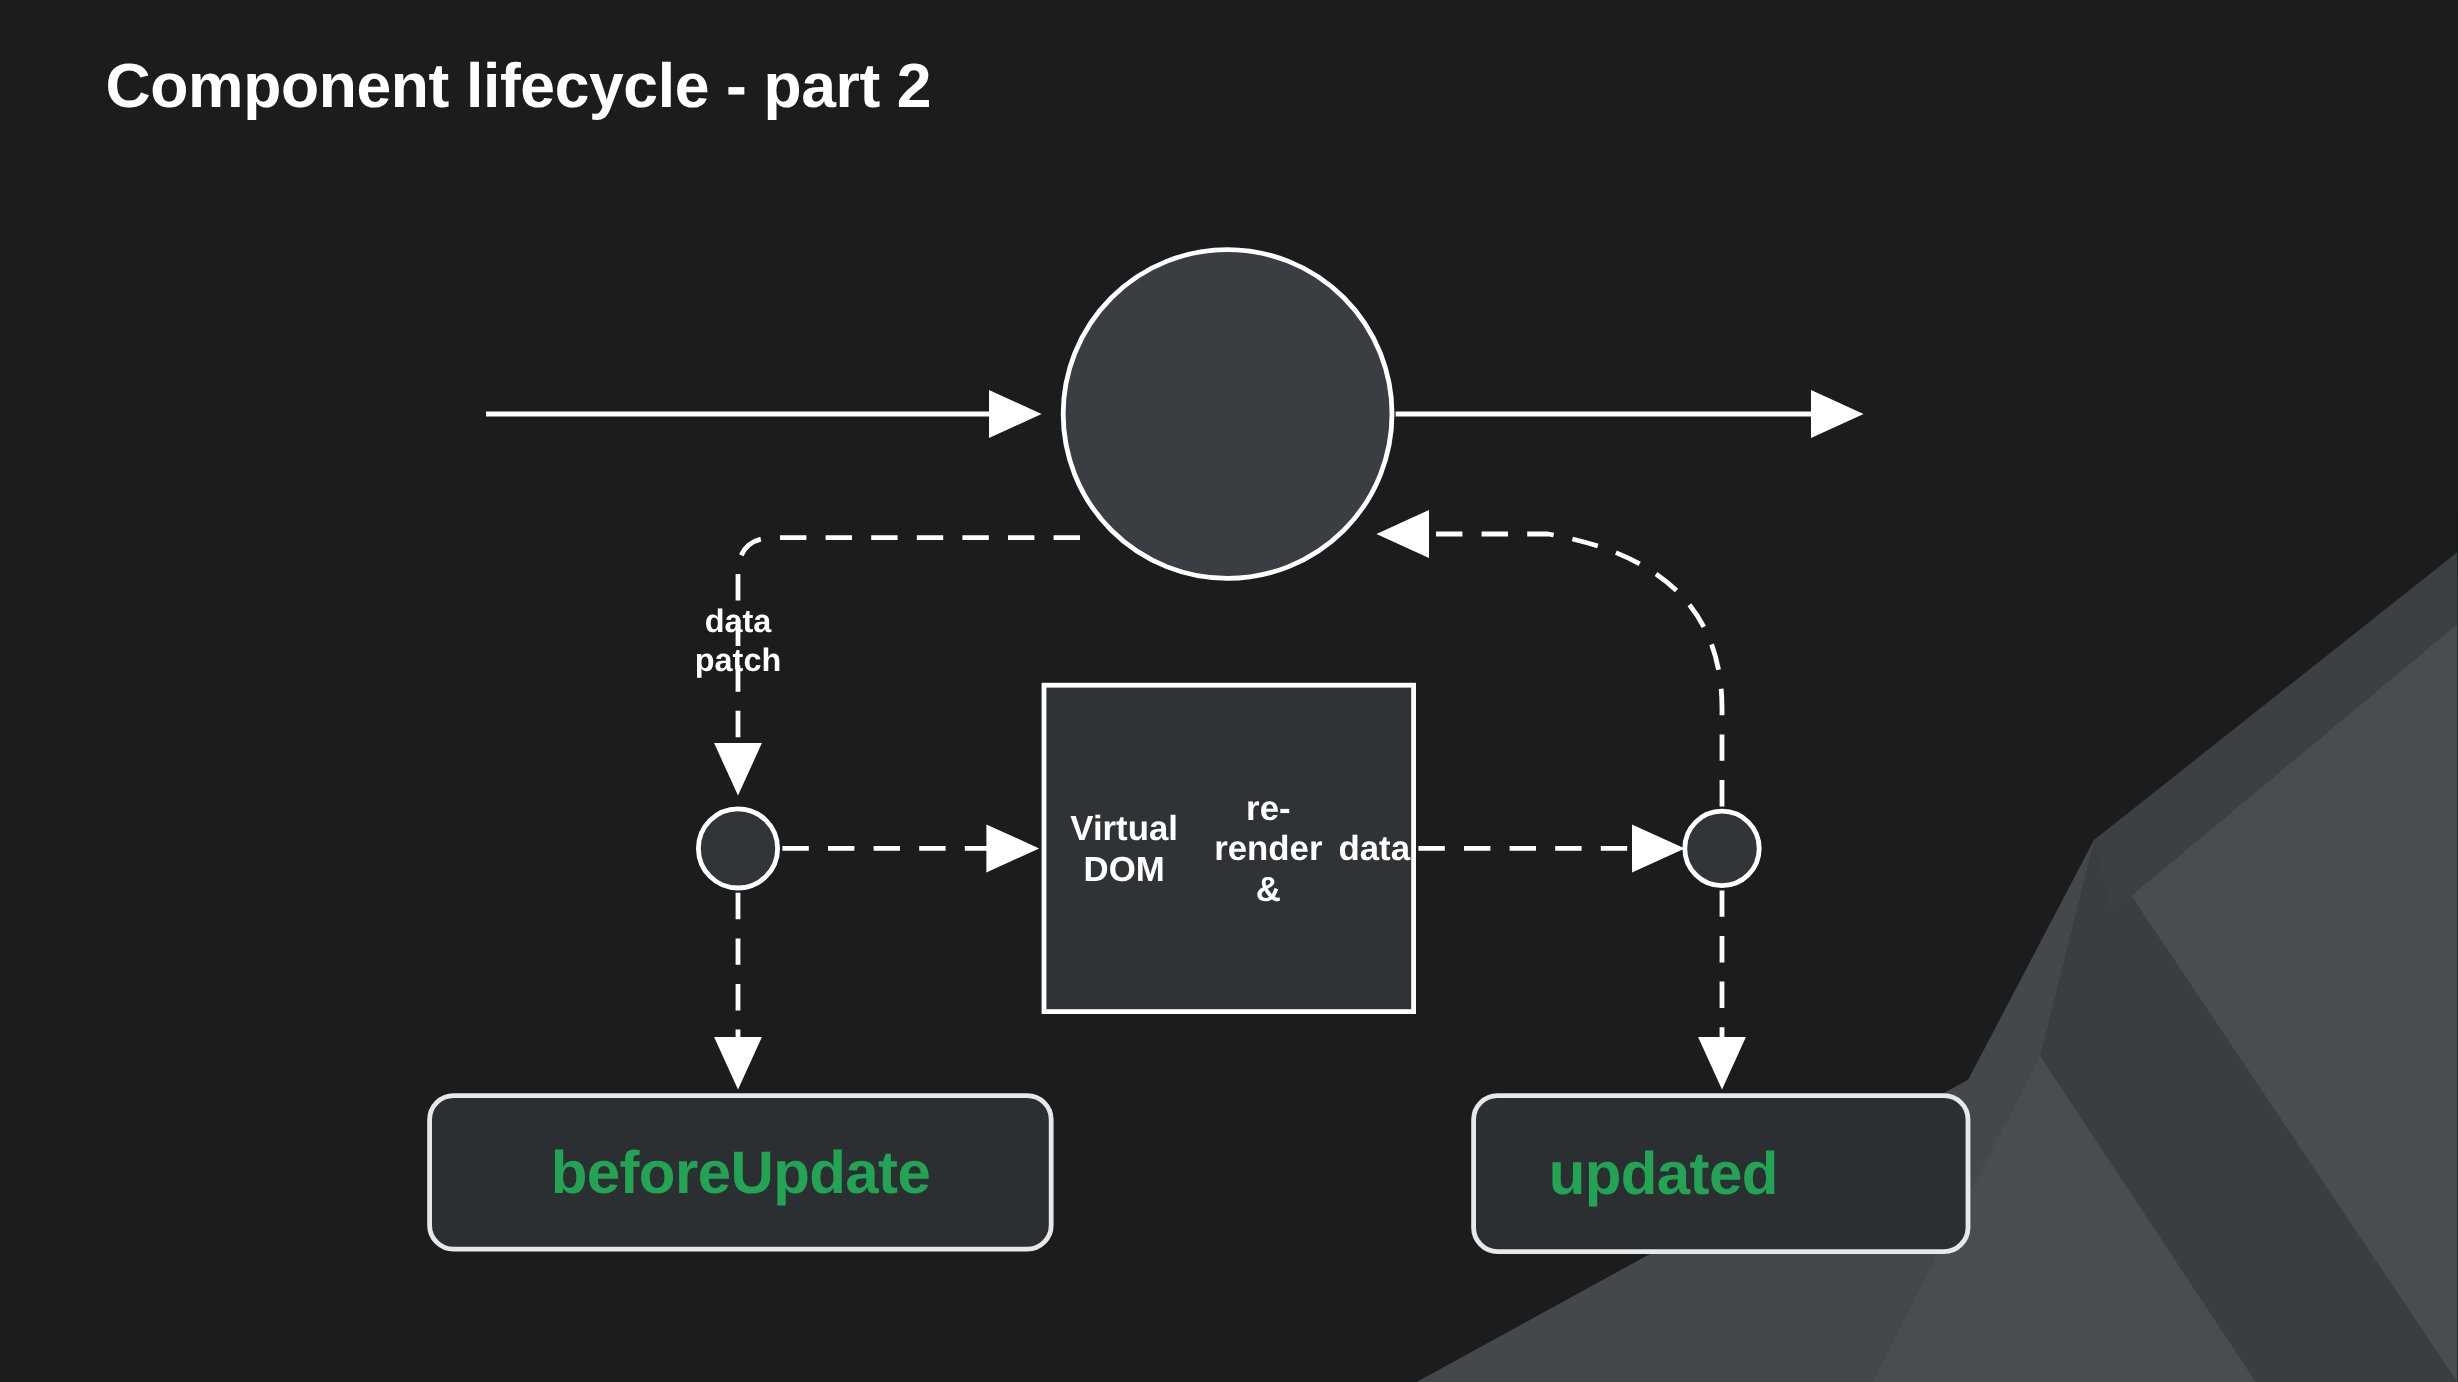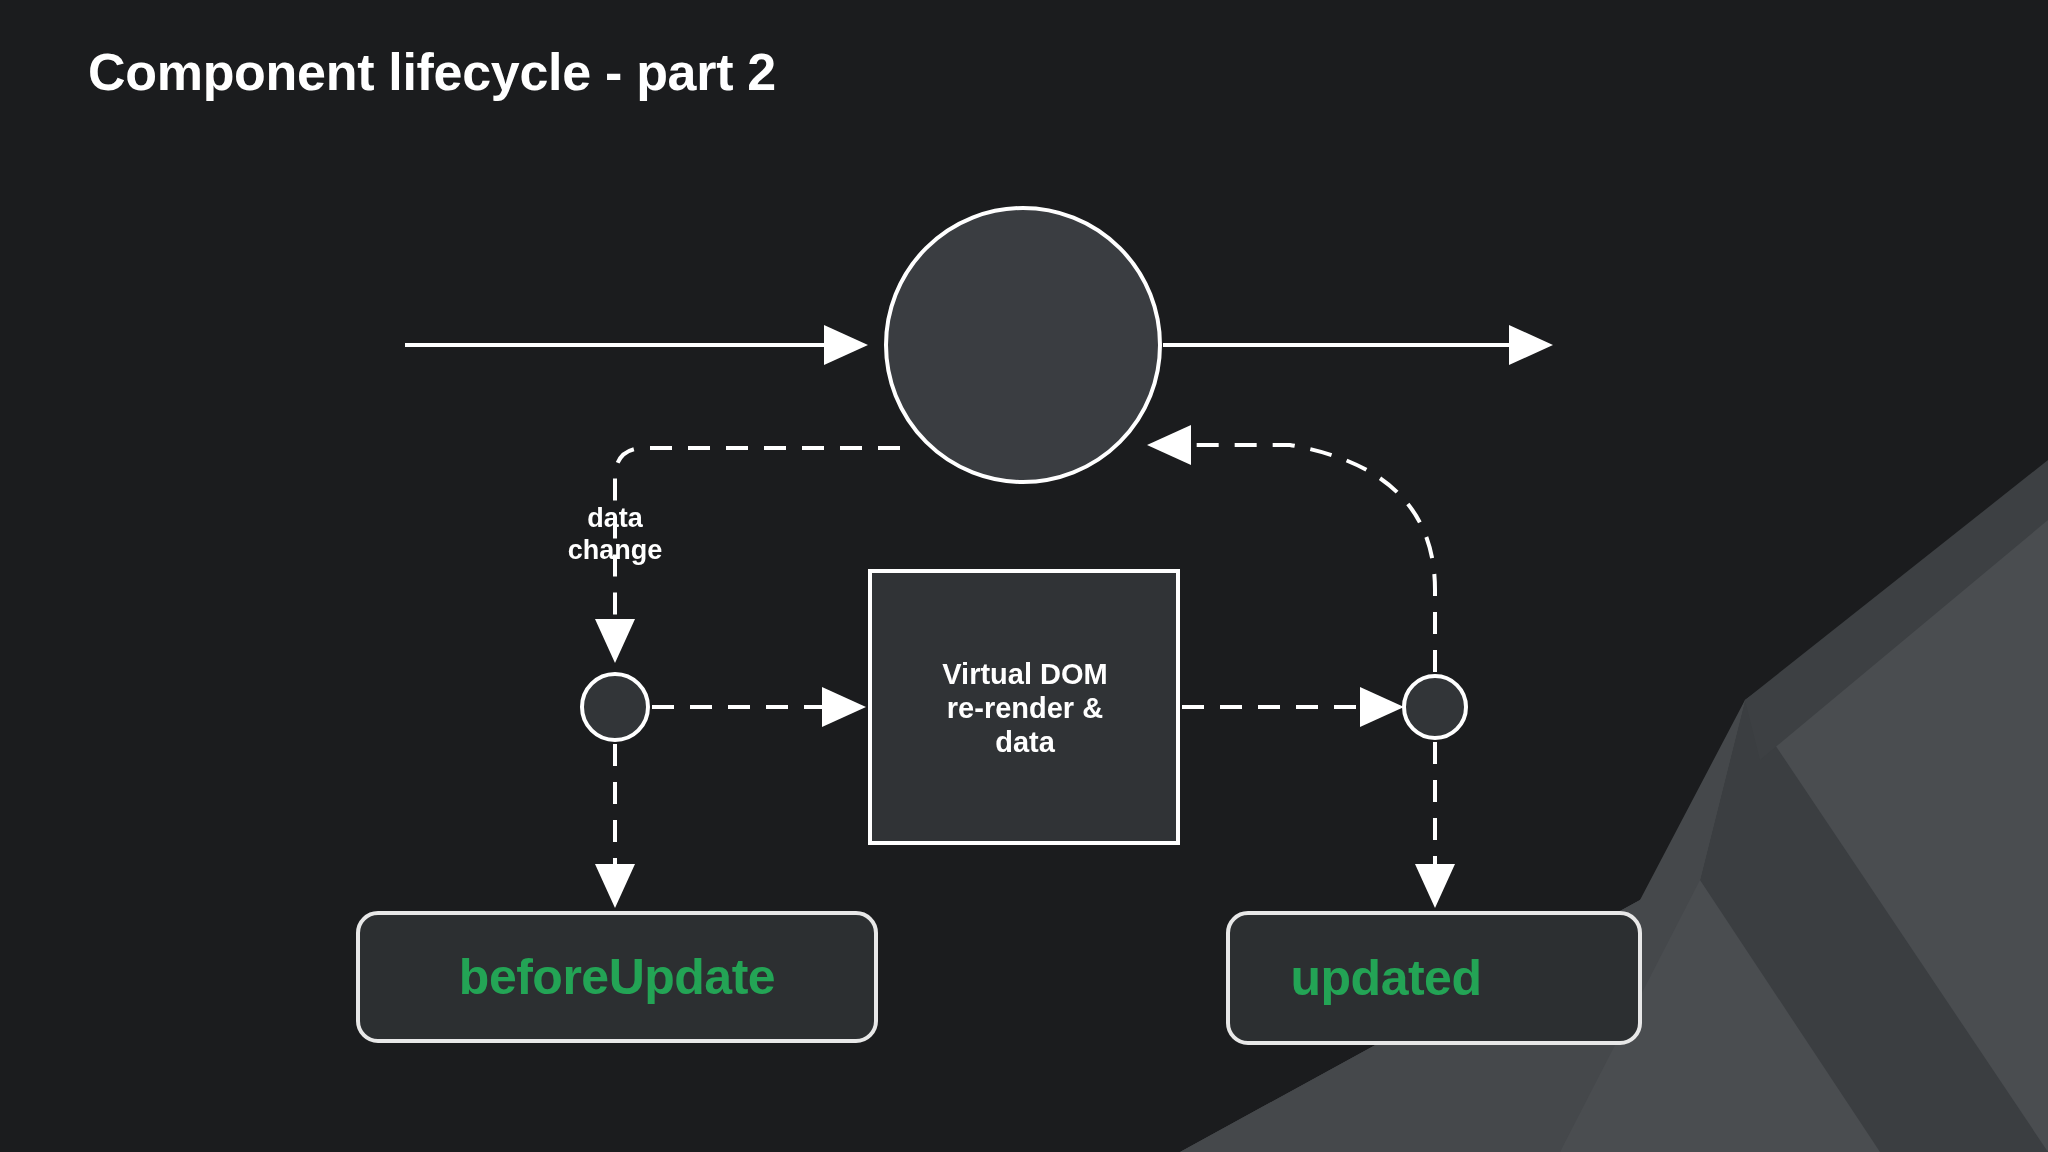--- a/index.html
+++ b/index.html
@@ -45,21 +45,21 @@
     align-items:center;
     justify-content:center;
   }
   #label-mounted {
     left:868px; top:318px; width:280px; height:54px;
     font-size:31px;
   }
   #label-vdom {
     left:875px; top:600px; width:300px; height:216px;
     font-size:29px;
-    flex-direction:column;
+    flex-direction:row;
   }
   #label-vdom span { display:block; }
   #label-datachange {
     left:505px; top:490px; width:220px; height:90px;
     font-size:27px;
     flex-direction:column;
   }
   #label-datachange span { display:block; }
   .hook-label {
     position:absolute;
@@ -143,21 +143,21 @@
     <rect x="358" y="913" width="518" height="128" rx="20" ry="20" fill="#2c2f31" stroke="#e8e8e8" stroke-width="4"></rect>
 
     <rect x="1228" y="913" width="412" height="130" rx="20" ry="20" fill="#2c2f31" stroke="#e8e8e8" stroke-width="4"></rect>
   </svg>
 
   <div class="slide-title">Component lifecycle - part 2</div>
 
 
   <div class="node-label" id="label-datachange">
     <span>data</span>
-    <span>change</span>
+    <span>patch</span>
   </div>
 
   <div class="node-label" id="label-vdom">
     <span>Virtual DOM</span>
     <span>re-render &amp;</span>
     <span>data</span>
   </div>
 
   <div class="hook-label" id="label-beforeupdate">beforeUpdate</div>
 

